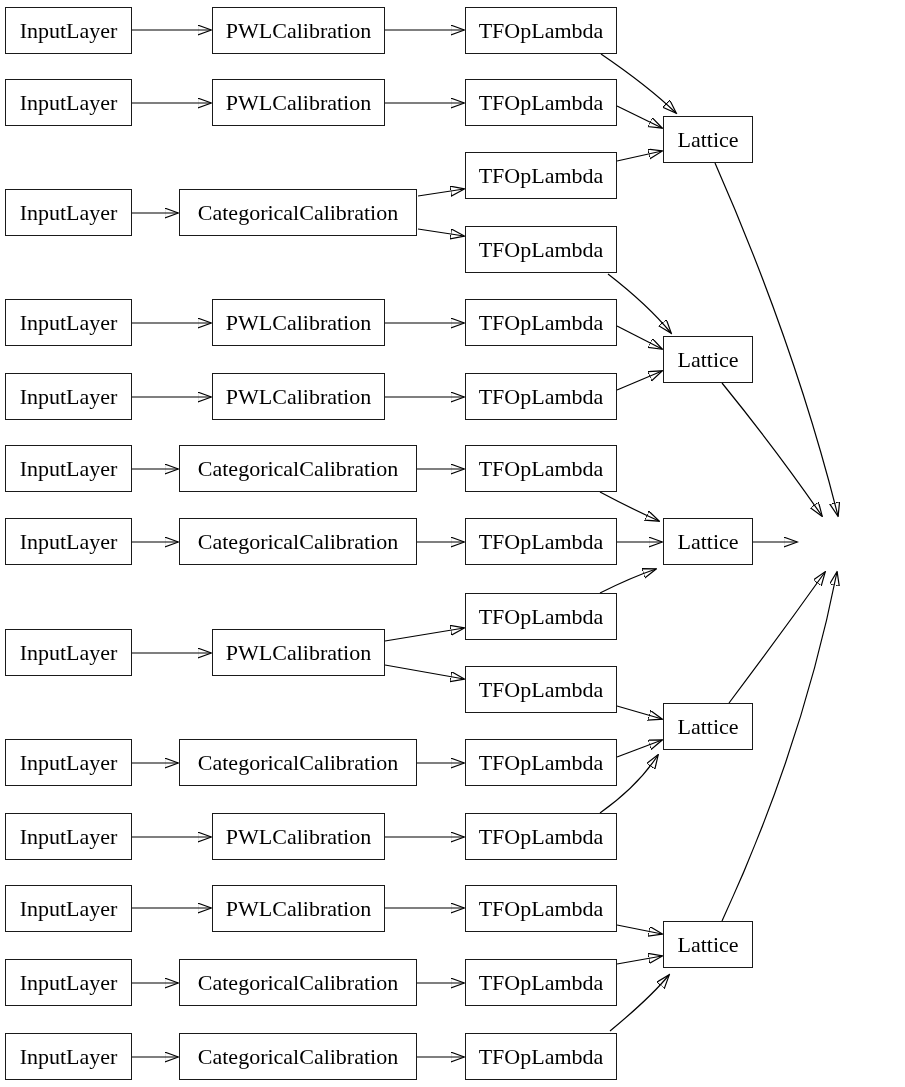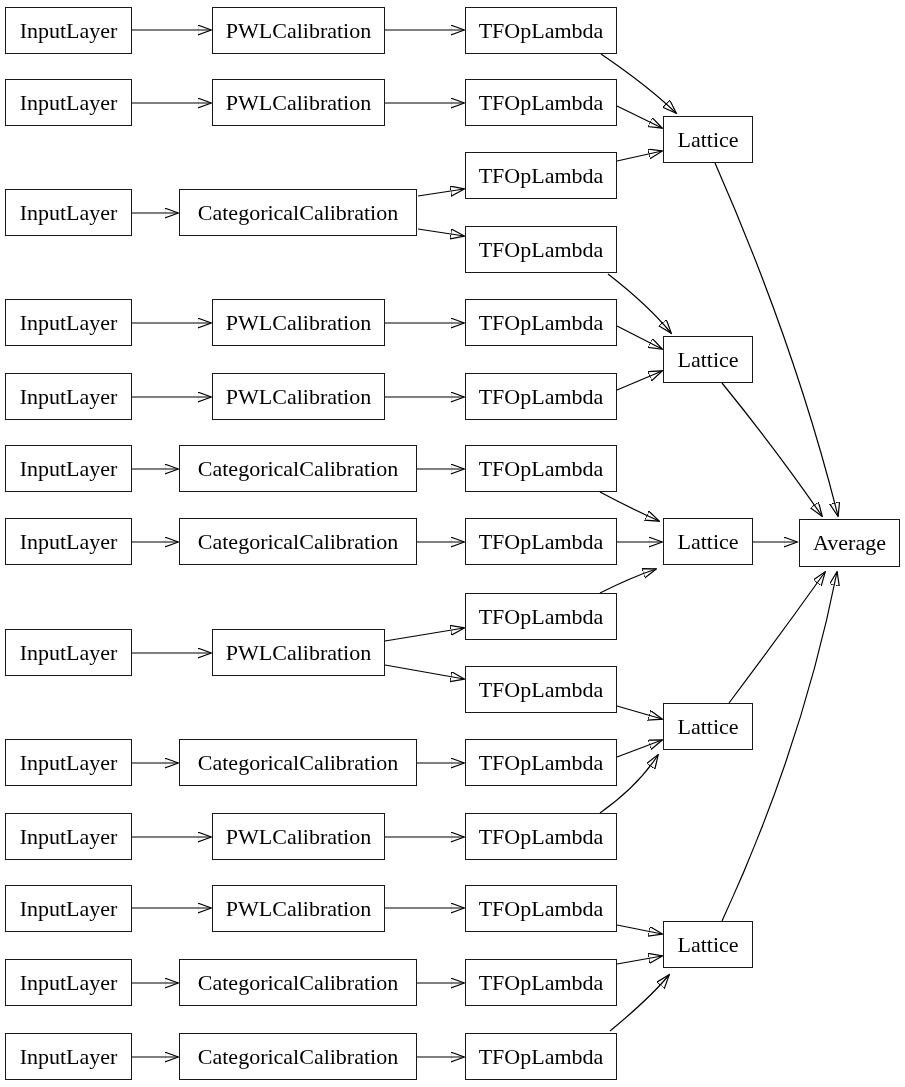--- a/index.html
+++ b/index.html
@@ -130,15 +130,14 @@
   <div class="node" style="left:465px;top:885px;width:152px;height:47px">TFOpLambda</div>
   <div class="node" style="left:465px;top:959px;width:152px;height:47px">TFOpLambda</div>
   <div class="node" style="left:465px;top:1033px;width:152px;height:47px">TFOpLambda</div>
 
   <div class="node" style="left:663px;top:116px;width:90px;height:47px">Lattice</div>
   <div class="node" style="left:663px;top:336px;width:90px;height:47px">Lattice</div>
   <div class="node" style="left:663px;top:518px;width:90px;height:47px">Lattice</div>
   <div class="node" style="left:663px;top:703px;width:90px;height:47px">Lattice</div>
   <div class="node" style="left:663px;top:921px;width:90px;height:47px">Lattice</div>
 
-  <div class="node" style="left:799px;top:519px;width:101px;height:48px">Average</div>
 
 </div>
 
 </body></html>

